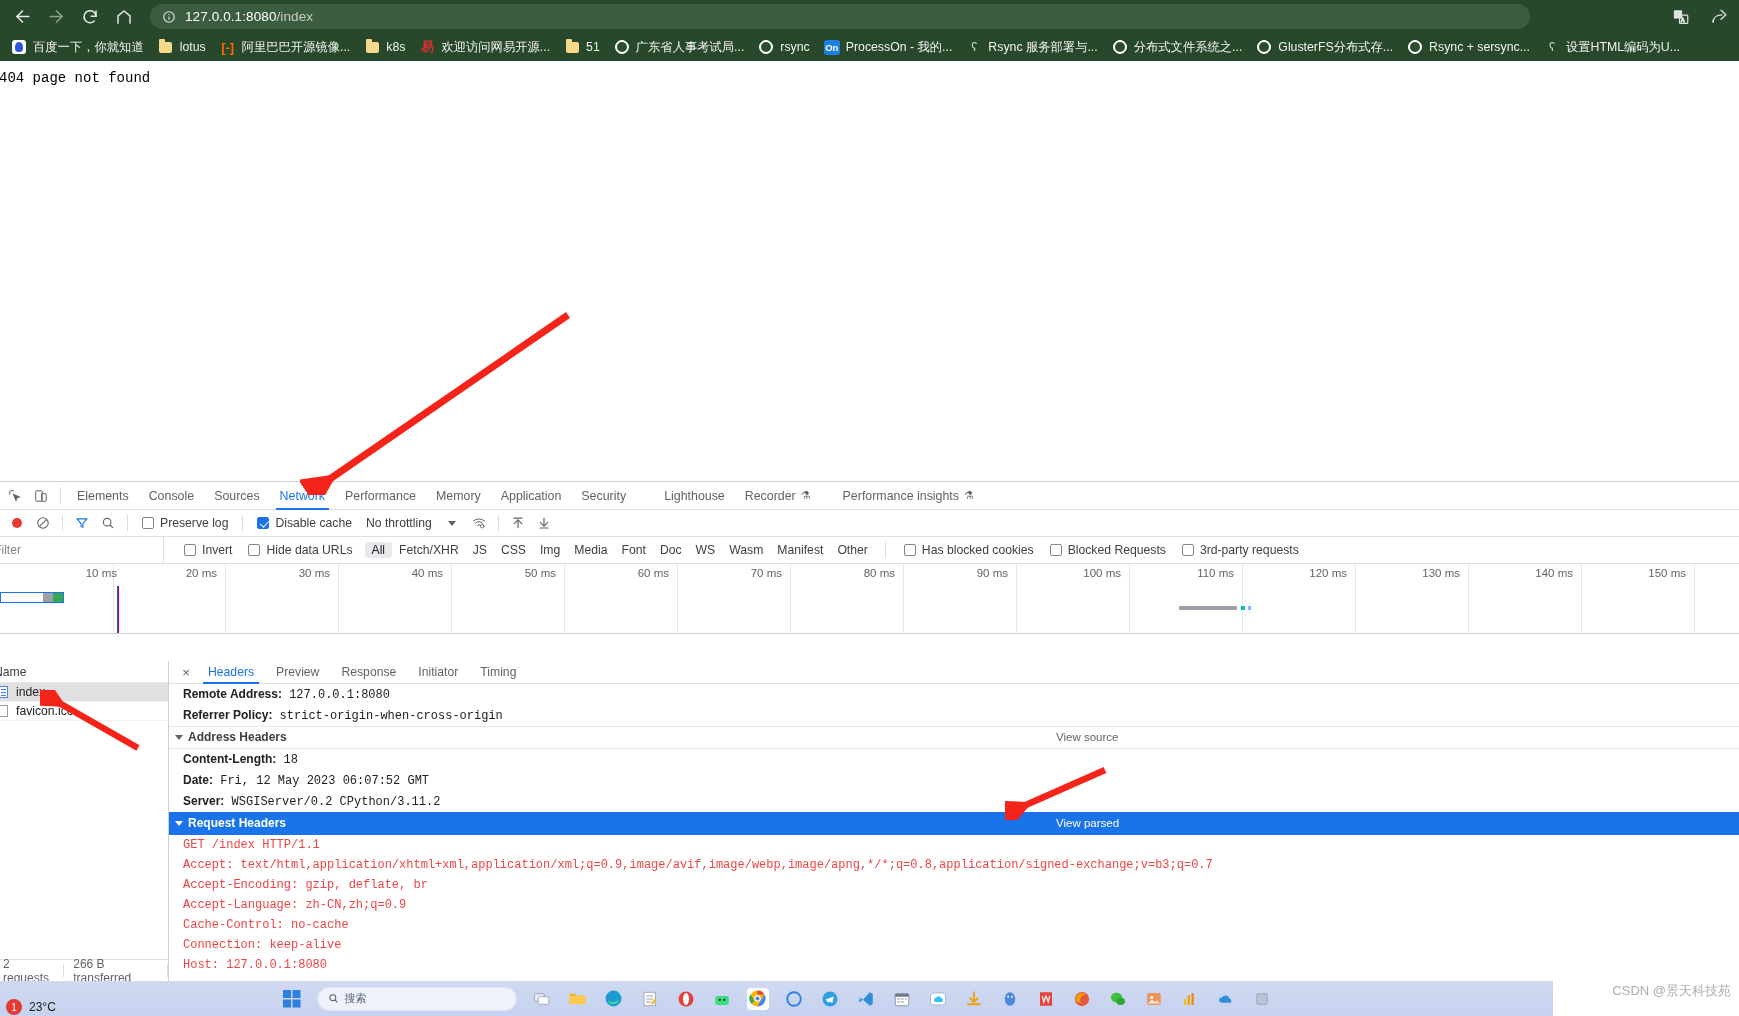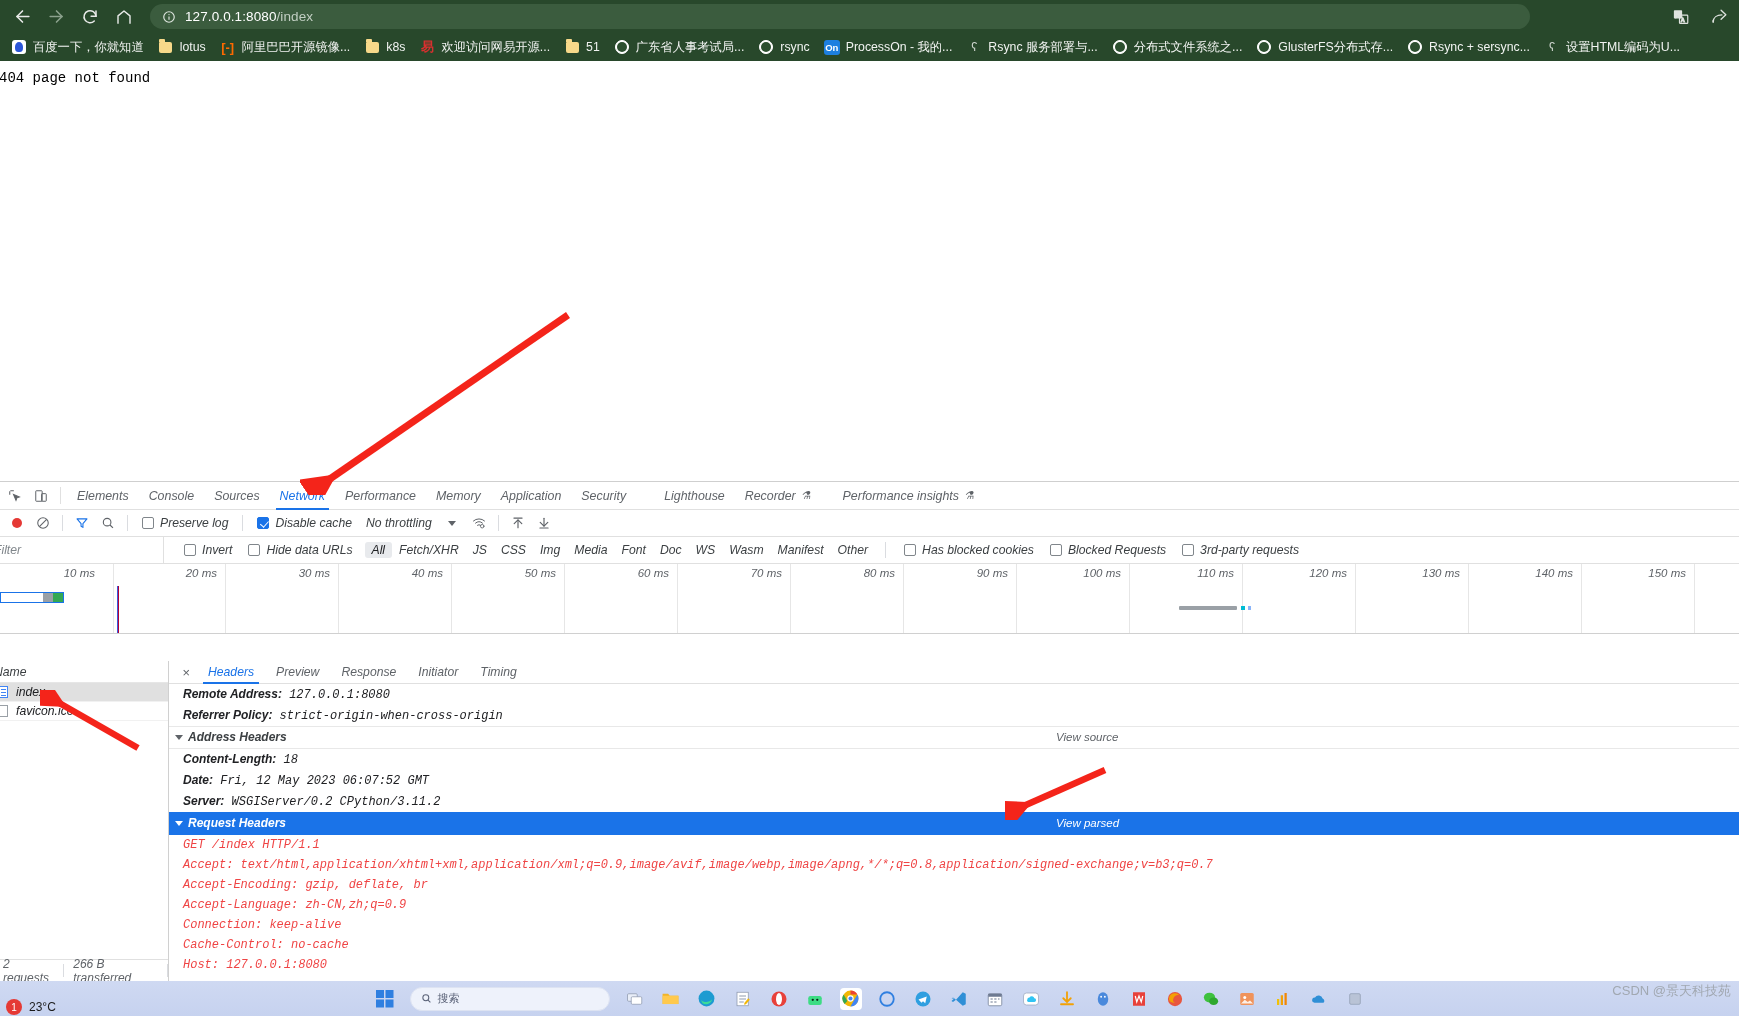--- a/index.html
+++ b/index.html
@@ -165,21 +165,20 @@
   
   .devtools {
     position: absolute;
     left: 0; top: 481px;
     width: 1739px;
     height: 500px;
     background: #ffffff;
     border-top: 1px solid #cfcfcf;
     font-size: 12px;
     color: #3c4043;
-    font-style: italic;
   }
   .dt-tabbar {
     height: 28px;
     display: flex;
     align-items: stretch;
     border-bottom: 1px solid #e0e0e0;
     background: #fff;
     padding-left: 2px;
   }
   .dt-icon-btn {
@@ -479,21 +478,21 @@
     line-height: 17px;
   }
 
   
   .arrow-svg { position: absolute; pointer-events: none; }
 
   
   .taskbar {
     position: absolute;
     left: 0; bottom: 0;
-    width: 1739px; height: 35px;
+    width: 1553px; height: 35px;
     background: linear-gradient(180deg,#cfd9f2 0%, #c6d2ef 100%);
     display: flex; align-items: center; justify-content: center;
     overflow: hidden;
   }
   .tb-items { display: flex; align-items: center; gap: 14px; }
   .tb-app { width: 22px; height: 22px; border-radius: 4px; display: flex; align-items: center; justify-content: center; font-size: 13px; }
   .tb-search {
     width: 200px; height: 24px;
     background: #eef2fb;
     border-radius: 12px;
@@ -826,21 +825,21 @@
       </label>
       <label class="cb-label">
         <span class="cb"></span>
         <span>3rd-party requests</span>
       </label>
     </div>
 
     <div class="dt-timeline">
       <div class="tl-grid">
         <div class="tl-tick" style="left:113px"></div>
-          <div class="tl-label" style="left:101px">10 ms</div>
+          <div class="tl-label" style="left:123px">10 ms</div>
         <div class="tl-tick" style="left:225px"></div>
           <div class="tl-label" style="left:223px">20 ms</div>
         <div class="tl-tick" style="left:338px"></div>
           <div class="tl-label" style="left:336px">30 ms</div>
         <div class="tl-tick" style="left:451px"></div>
           <div class="tl-label" style="left:449px">40 ms</div>
         <div class="tl-tick" style="left:564px"></div>
           <div class="tl-label" style="left:562px">50 ms</div>
         <div class="tl-tick" style="left:677px"></div>
           <div class="tl-label" style="left:675px">60 ms</div>
@@ -957,22 +956,22 @@
             <div class="hdr-section highlight">
               <span class="tri"></span>
               <span>Request Headers</span>
               <span class="sec-action">View parsed</span>
             </div>
           </div>
           <div class="raw-line">GET /index HTTP/1.1</div>
           <div class="raw-line">Accept: text/html,application/xhtml+xml,application/xml;q=0.9,image/avif,image/webp,image/apng,*/*;q=0.8,application/signed-exchange;v=b3;q=0.7</div>
           <div class="raw-line">Accept-Encoding: gzip, deflate, br</div>
           <div class="raw-line">Accept-Language: zh-CN,zh;q=0.9</div>
+          <div class="raw-line">Cache-Control: no-cache</div>
           <div class="raw-line">Connection: keep-alive</div>
-          <div class="raw-line">Cache-Control: no-cache</div>
           <div class="raw-line">Host: 127.0.0.1:8080</div>
         </div>
       </div>
     </div>
   </div>
 
   <svg class="arrow-svg" style="left:300px; top:305px; width:280px; height:190px;" viewBox="0 0 280 190">
     <defs>
       <marker id="ah1" markerWidth="5" markerHeight="5" refX="2.2" refY="2.5" orient="auto">
         <path d="M5,0 L0,2.5 L5,5 z" fill="#f4241a"></path>

